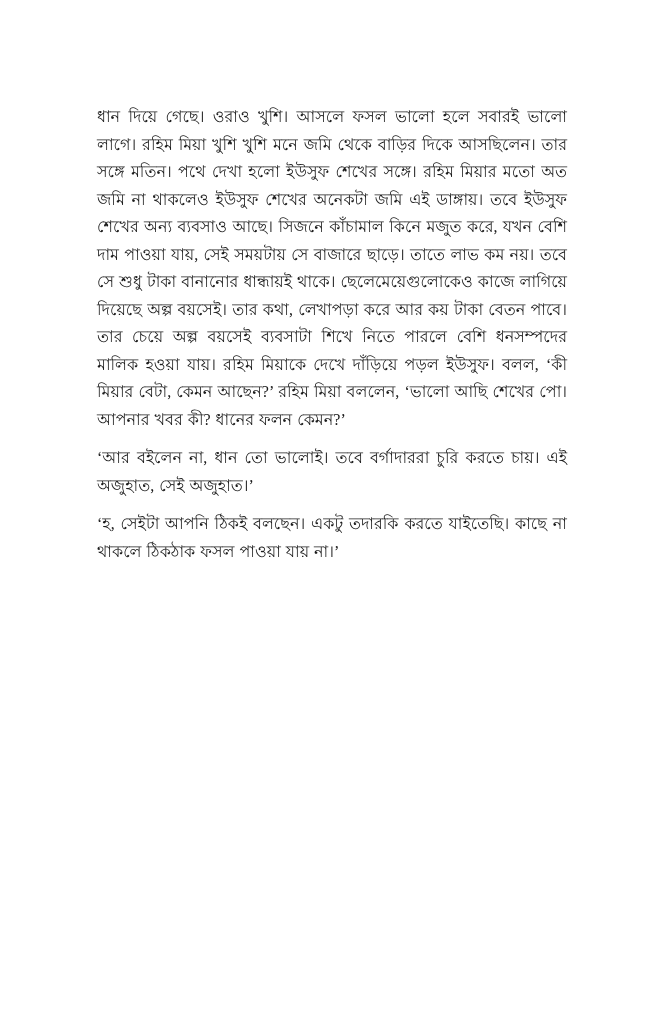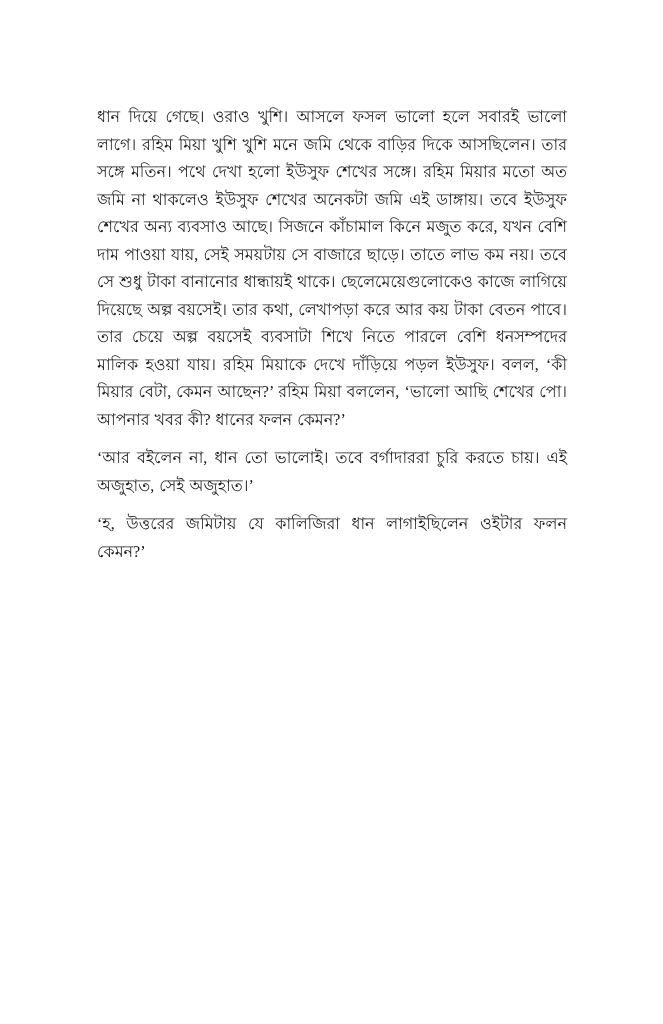--- a/index.html
+++ b/index.html
@@ -49,17 +49,17 @@
   }
 </style>
 </head>
 <body>
 
 <div class="page">
 
   <main class="text-block">
     <p>ধান দিয়ে গেছে। ওরাও খুশি। আসলে ফসল ভালো হলে সবারই ভালো লাগে। রহিম মিয়া খুশি খুশি মনে জমি থেকে বাড়ির দিকে আসছিলেন। তার সঙ্গে মতিন। পথে দেখা হলো ইউসুফ শেখের সঙ্গে। রহিম মিয়ার মতো অত জমি না থাকলেও ইউসুফ শেখের অনেকটা জমি এই ডাঙ্গায়। তবে ইউসুফ শেখের অন্য ব্যবসাও আছে। সিজনে কাঁচামাল কিনে মজুত করে, যখন বেশি দাম পাওয়া যায়, সেই সময়টায় সে বাজারে ছাড়ে। তাতে লাভ কম নয়। তবে সে শুধু টাকা বানানোর ধান্ধায়ই থাকে। ছেলেমেয়েগুলোকেও কাজে লাগিয়ে দিয়েছে অল্প বয়সেই। তার কথা, লেখাপড়া করে আর কয় টাকা বেতন পাবে। তার চেয়ে অল্প বয়সেই ব্যবসাটা শিখে নিতে পারলে বেশি ধনসম্পদের মালিক হওয়া যায়। রহিম মিয়াকে দেখে দাঁড়িয়ে পড়ল ইউসুফ। বলল, ‘কী মিয়ার বেটা, কেমন আছেন?’ রহিম মিয়া বললেন, ‘ভালো আছি শেখের পো। আপনার খবর কী? ধানের ফলন কেমন?’</p>
     <p>‘আর বইলেন না, ধান তো ভালোই। তবে বর্গাদাররা চুরি করতে চায়। এই অজুহাত, সেই অজুহাত।’</p>
-    <p>‘হ, উত্তরের জমিটায় যে কালিজিরা ধান লাগাইছিলেন ওইটার ফলন কেমন?’</p>
+    <p>‘হ, সেইটা আপনি ঠিকই বলছেন। একটু তদারকি করতে যাইতেছি। কাছে না থাকলে ঠিকঠাক ফসল পাওয়া যায় না।’</p>
   </main>
 
 
 </div>
 
 </body></html>

